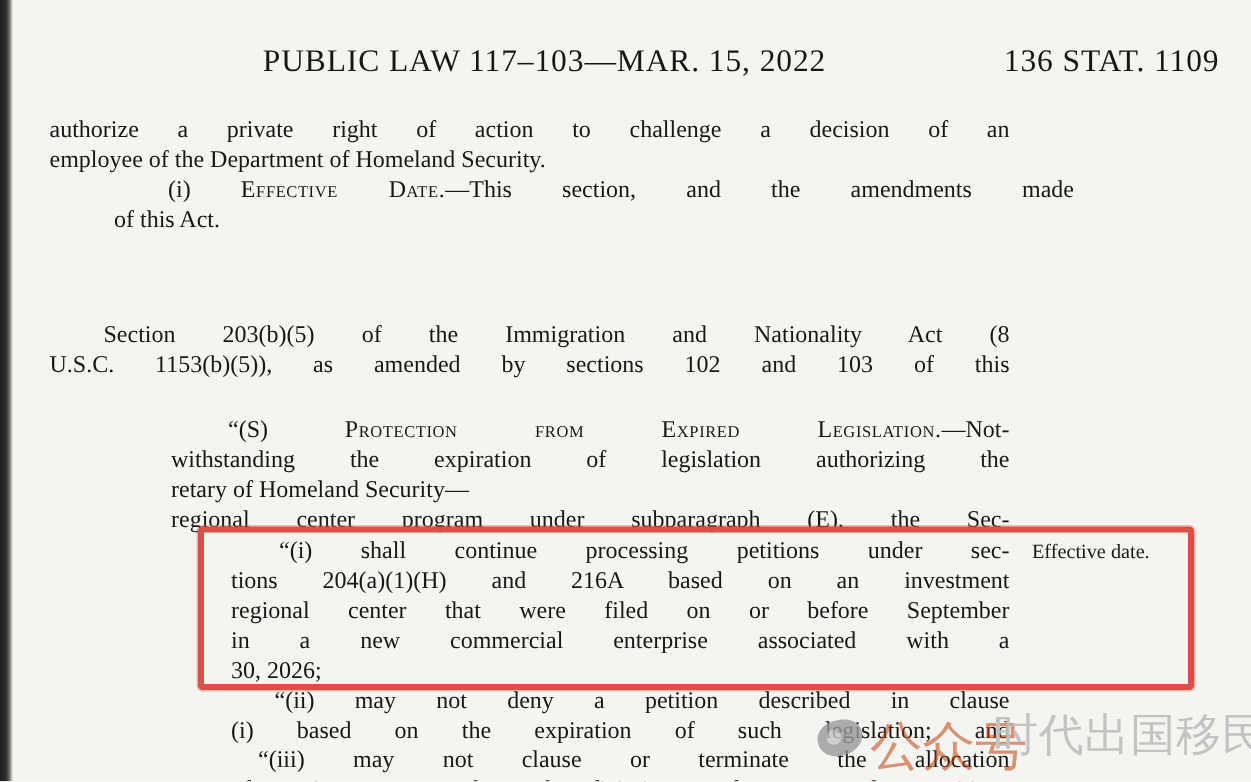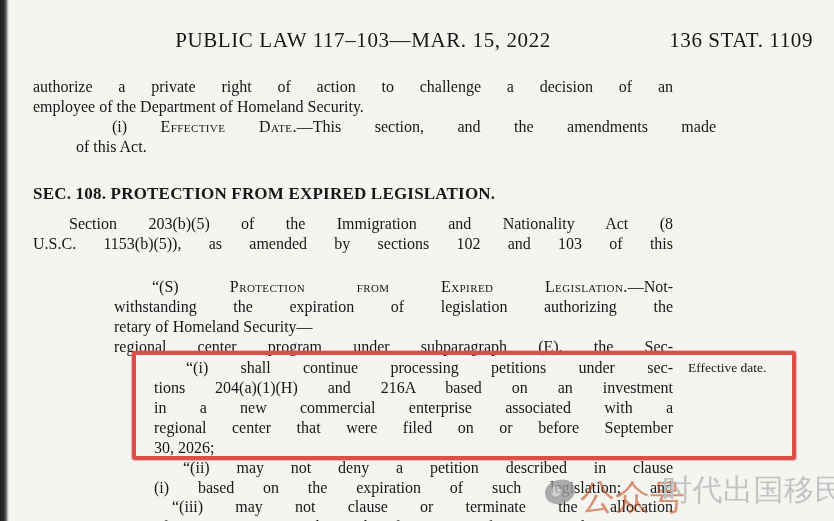--- a/index.html
+++ b/index.html
@@ -98,41 +98,40 @@
   <div class="para p-cont">
       <div class="line fill">authorize a private right of action to challenge a decision of an</div>
       <div class="line">employee of the Department of Homeland Security.</div>
     </div>
 
   <div class="para p-effdate">
       <div class="line fill"><span>(i) </span><span class="sc">Effective Date.</span><span>—This section, and the amendments made</span></div>
       <div class="line">of this Act.</div>
     </div>
 
-  <div class="sec-heading">SEC. 108. PROTECTION FROM EXPIRED LEGISLATION.</div>
 
   <div class="para p-sec203">
       <div class="line fill">Section 203(b)(5) of the Immigration and Nationality Act (8</div>
       <div class="line fill">U.S.C. 1153(b)(5)), as amended by sections 102 and 103 of this</div>
     </div>
 
   <div class="para p-subS">
       <div class="line fill"><span>“(S) </span><span class="sc">Protection from Expired Legislation.</span><span>—Not-</span></div>
       <div class="line fill">withstanding the expiration of legislation authorizing the</div>
       <div class="line">retary of Homeland Security—</div>
       <div class="line fill">regional center program under subparagraph (E), the Sec-</div>
     </div>
 
   <div class="highlight-box"></div>
 
   <div class="para p-cl1">
       <div class="line fill">“(i) shall continue processing petitions under sec-</div>
       <div class="line fill">tions 204(a)(1)(H) and 216A based on an investment</div>
+      <div class="line fill">regional center that were filed on or before September</div>
       <div class="line fill">in a new commercial enterprise associated with a</div>
-      <div class="line fill">regional center that were filed on or before September</div>
       <div class="line">30, 2026;</div>
     </div>
 
   <div class="margin-note">Effective date.</div>
 
   <div class="para p-cl2">
       <div class="line fill">“(ii) may not deny a petition described in clause</div>
       <div class="line fill">(i) based on the expiration of such legislation; and</div>
     </div>
 

